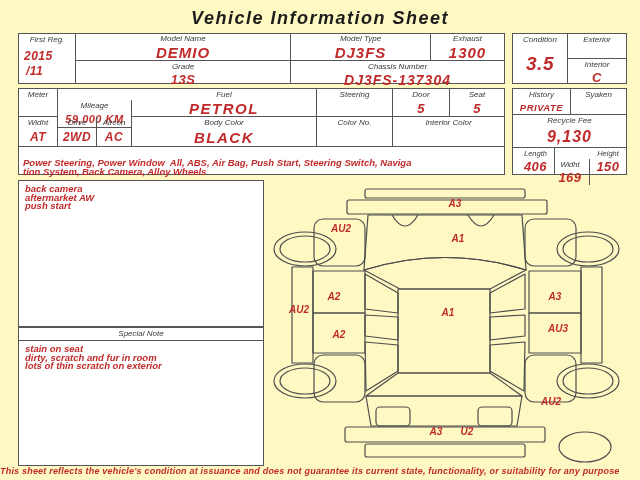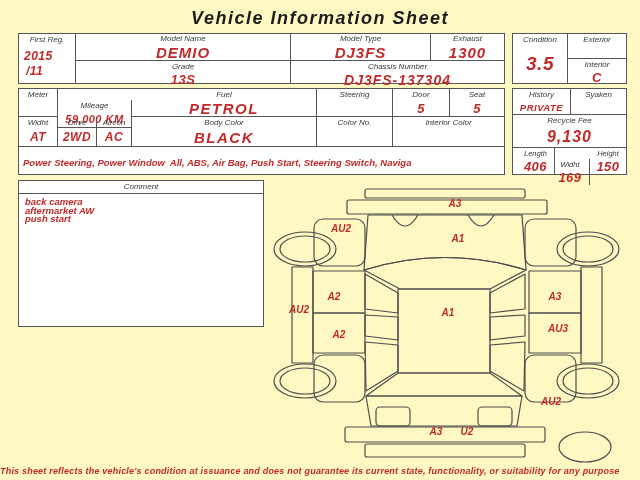--- a/index.html
+++ b/index.html
@@ -130,20 +130,21 @@
       <div class="hd">Color No.</div>
       <div class="vl" style="font-size:11px"></div>
     </div>
     <div class="c bB" style="left:374px;top:28px;width:111px;height:30px">
       <div class="hd">Interior Color</div>
       <div class="vl" style="font-size:11px"></div>
     </div>
 
     <div class="c" style="left:0;top:69px;width:485px;height:16px;padding:1px 4px">
       <div class="redline">Power Steering, Power Window  All, ABS, Air Bag, Push Start, Steering Switch, Naviga</div>
+      <div class="redline">tion System, Back Camera, Alloy Wheels</div>
     </div>
   </div>
 
   <div class="blk" style="left:512px;top:88px;width:115px;height:87px">
     <div class="c bR bB" style="left:0;top:0;width:58px;height:26px">
       <div class="hd">History</div>
       <div class="vl" style="font-size:9.5px;letter-spacing:.5px">PRIVATE</div>
     </div>
     <div class="c bB" style="left:58px;top:0;width:55px;height:26px">
       <div class="hd">Syaken</div>
@@ -161,28 +162,35 @@
       <div class="hd" style="font-size:7.5px">Widht</div>
       <div class="vl" style="font-size:13px">169</div>
     </div>
     <div class="c" style="left:77px;top:59px;width:36px;height:26px">
       <div class="hd" style="font-size:7.5px">Height</div>
       <div class="vl" style="font-size:13px">150</div>
     </div>
   </div>
 
   <div class="blk" style="left:18px;top:180px;width:246px;height:147px">
-    <div class="notebox-head">Comment</div>
     <div class="notebox-body">
       <div class="redline">back camera</div>
       <div class="redline">aftermarket AW</div>
       <div class="redline">push start</div>
     </div>
   </div>
 
+  <div class="blk" style="left:18px;top:327px;width:246px;height:139px">
+    <div class="notebox-head">Special Note</div>
+    <div class="notebox-body">
+      <div class="redline">stain on seat</div>
+      <div class="redline">dirty, scratch and fur in room</div>
+      <div class="redline">lots of thin scratch on exterior</div>
+    </div>
+  </div>
 
   <svg style="position:absolute;left:268px;top:183px" width="365" height="290" viewBox="0 0 365 290">
     <g fill="none" stroke="#4d4d4d" stroke-width="1.2" stroke-linejoin="round">
 
       <rect x="97" y="6" width="160" height="9" rx="2"></rect>
       <rect x="79" y="17" width="200" height="14" rx="2"></rect>
 
       <path d="M100,32 L254,32 L258,87 Q177,62 96,87 Z"></path>
       <path d="M124,32 Q137,54 150,32"></path>
       <path d="M200,32 Q213,54 226,32"></path>

